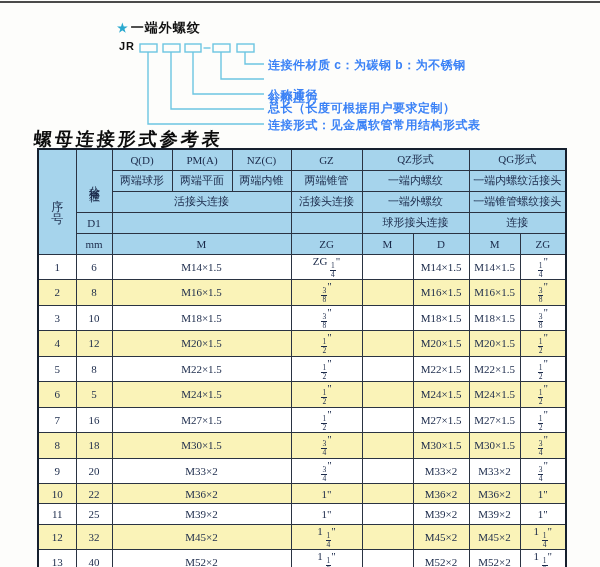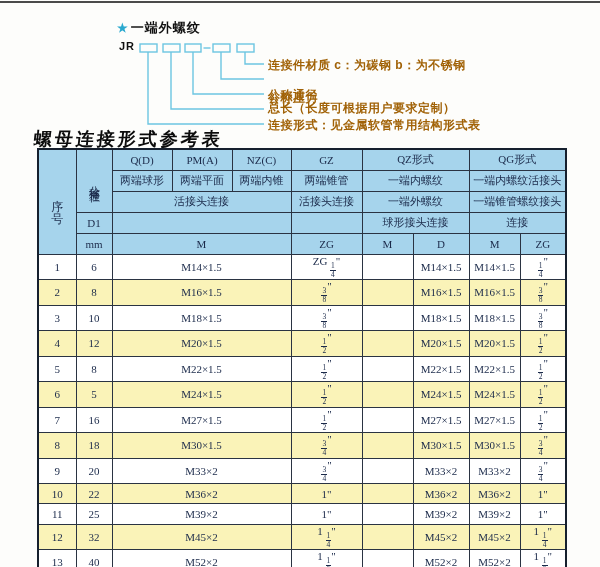--- a/index.html
+++ b/index.html
@@ -24,21 +24,21 @@
   }
   .diagram-title .star { color:#2aa9cf; margin-right:2px; font-size:12px; }
   .code-prefix {
     position:absolute; left:119px; top:40px;
     font-size:11px; font-weight:bold; letter-spacing:1px;
   }
   .diagram svg { position:absolute; left:0; top:0; }
   .dg-label {
     position:absolute; left:268px;
     font-size:12px; font-weight:bold; white-space:nowrap;
-    color:#a16207; letter-spacing:0.5px;
+    color:#3b82f6; letter-spacing:0.5px;
   }
 
   
   .table-title {
     position:absolute; left:34px; top:127px;
     font-family:"DejaVu Serif", serif;
     font-size:18px; font-weight:bold; letter-spacing:3px;
     transform:skewX(-6deg); color:#0c0c0c;
   }
   table.spec {

